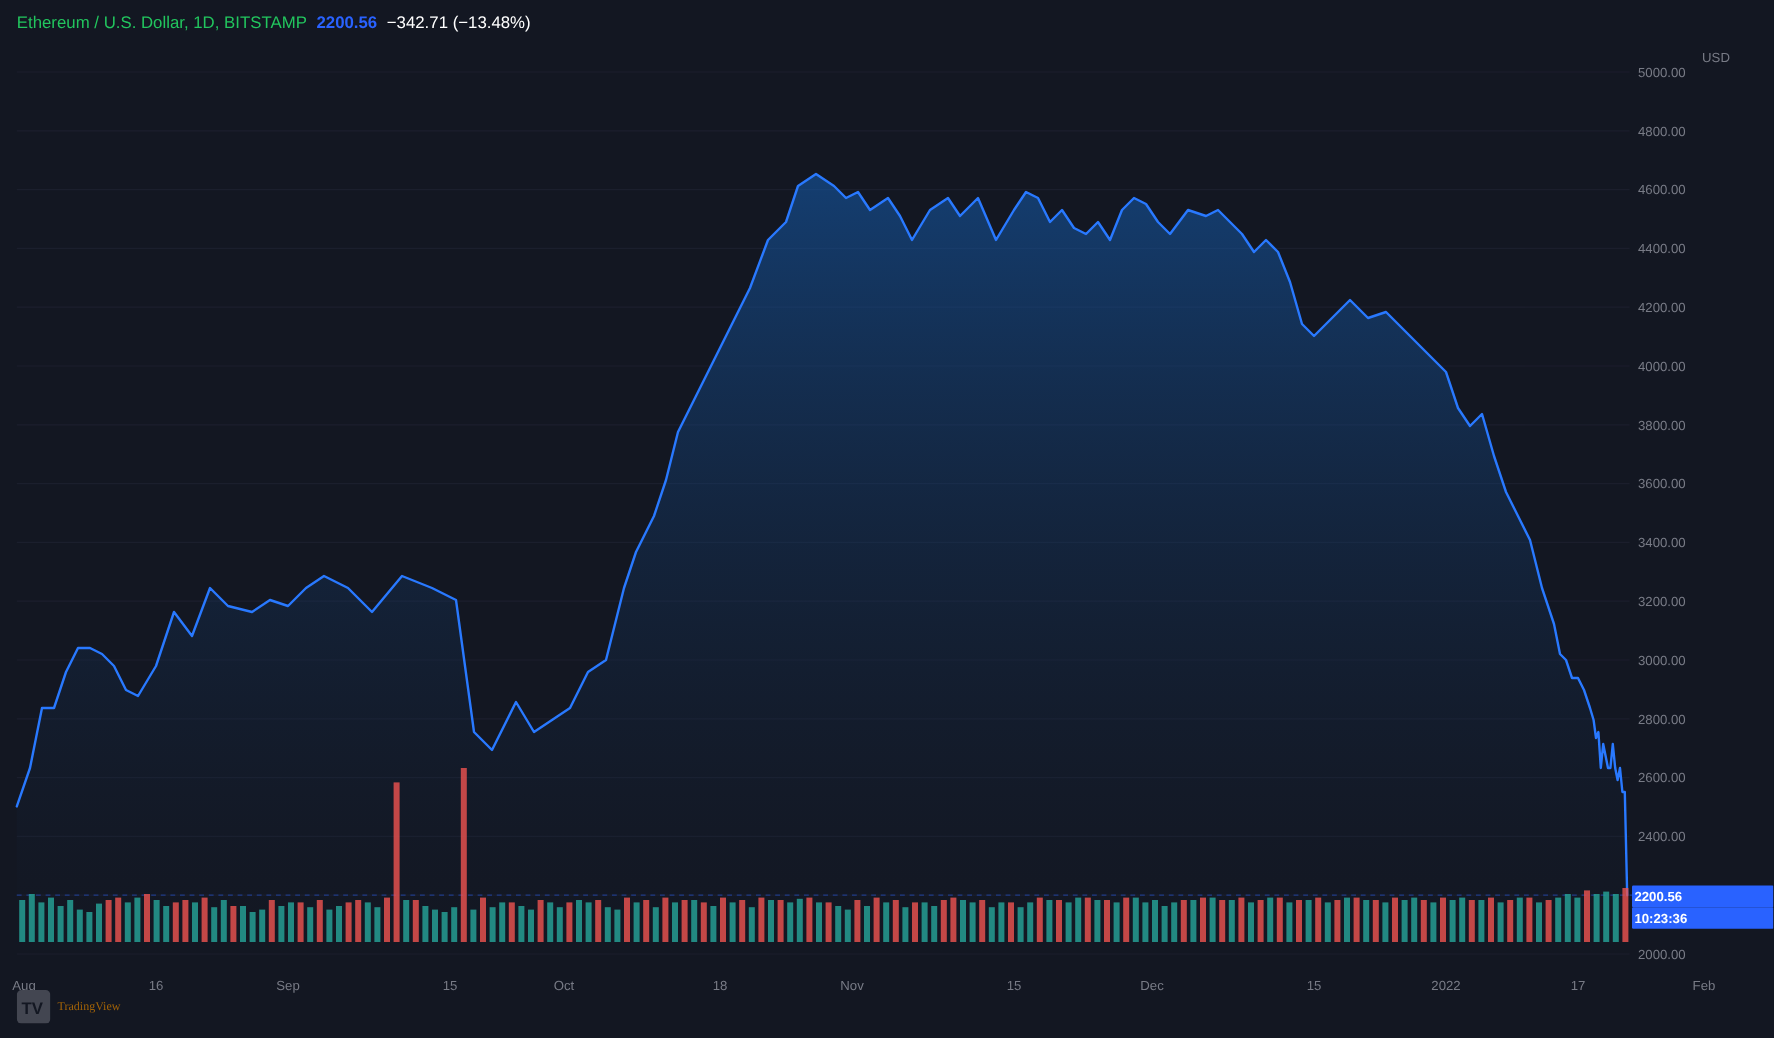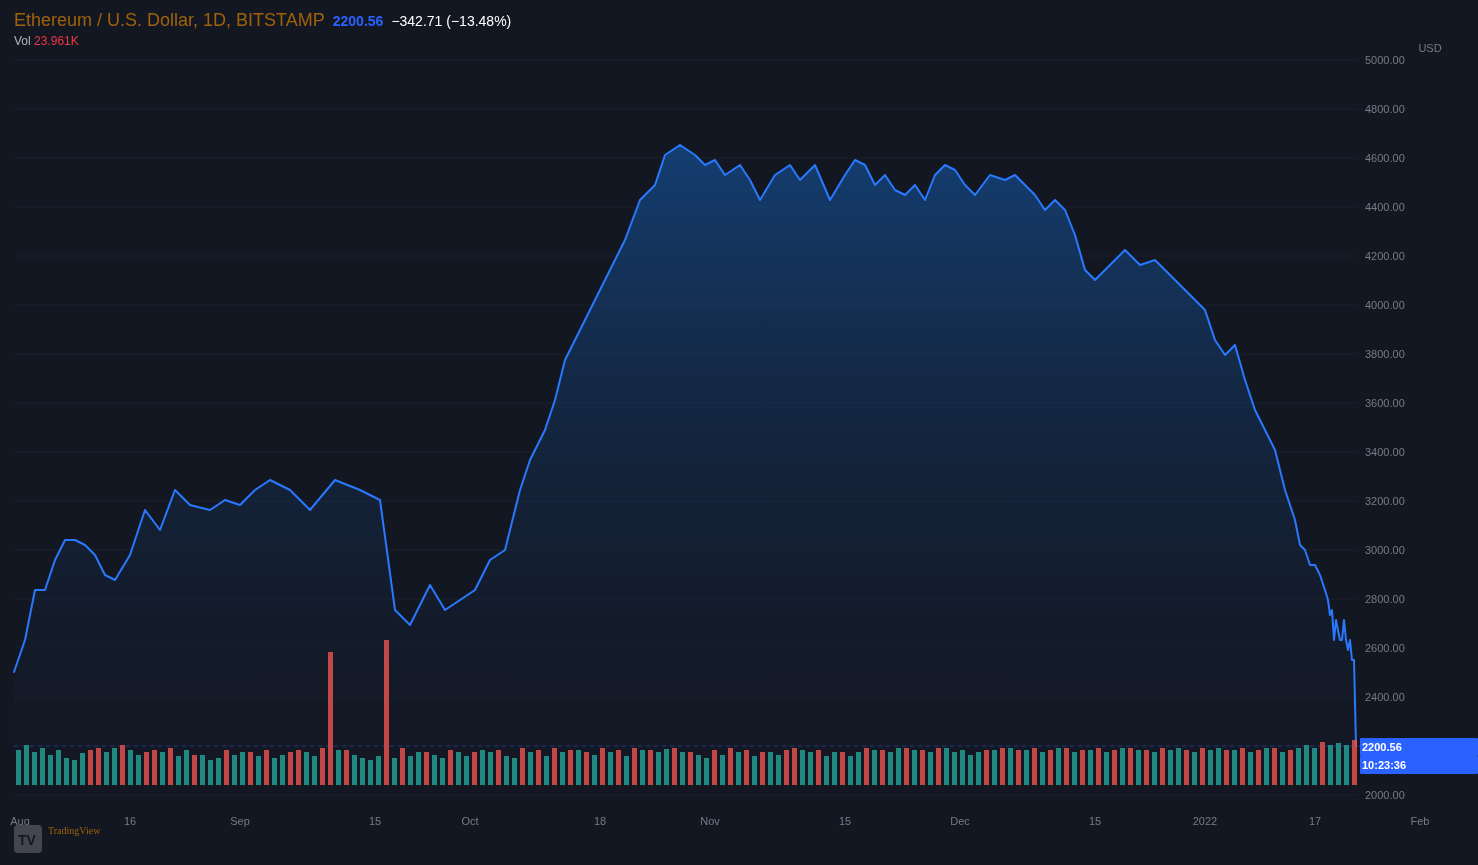--- a/index.html
+++ b/index.html
@@ -27,22 +27,22 @@
     }
 
     #title-row {
       display: flex;
       align-items: center;
       gap: 8px;
       font-size: 14px;
     }
 
     .title-text {
-      color: #a16207;
-      font-size: 18px;
+      color: #22c55e;
+      font-size: 14px;
     }
 
     .price-value {
       color: #2962ff;
       font-size: 14px;
       font-weight: 600;
     }
 
     .price-change {
       color: #ffffff;
@@ -66,20 +66,21 @@
       left: 0;
       width: 100%;
       height: 100%;
     }
 
     #watermark-tv {
       position: absolute;
       bottom: 12px;
       left: 14px;
       display: flex;
+      align-items: center;
       gap: 6px;
     }
 
     .tv-text {
       color: #a16207;
       font-size: 10px;
       font-family: Liberation Serif, serif;
     }
 
     #published-by {
@@ -96,24 +97,20 @@
 
 <div id="chart-container">
 
   <div id="published-by">ibrahimanif1 published on TradingView.com, Jan 24, 2022 13:36 UTC</div>
 
   <div id="header">
     <div id="title-row">
       <span class="title-text">Ethereum / U.S. Dollar, 1D, BITSTAMP</span>
       <span class="price-value">2200.56</span>
       <span class="price-change">−342.71 (−13.48%)</span>
-    </div>
-    <div id="vol-row">
-      <span>Vol</span>
-      <span class="vol-value"> <span>23.961K</span></span>
     </div>
   </div>
 
   <svg id="chart-area" viewBox="0 0 1478 865" preserveAspectRatio="none" xmlns="http://www.w3.org/2000/svg">
 
     <rect width="1478" height="865" fill="#131722"></rect>
 
     <g stroke="#1e2130" stroke-width="1" opacity="0.8">
 
       <line x1="14" y1="60" x2="1358" y2="60"></line>

